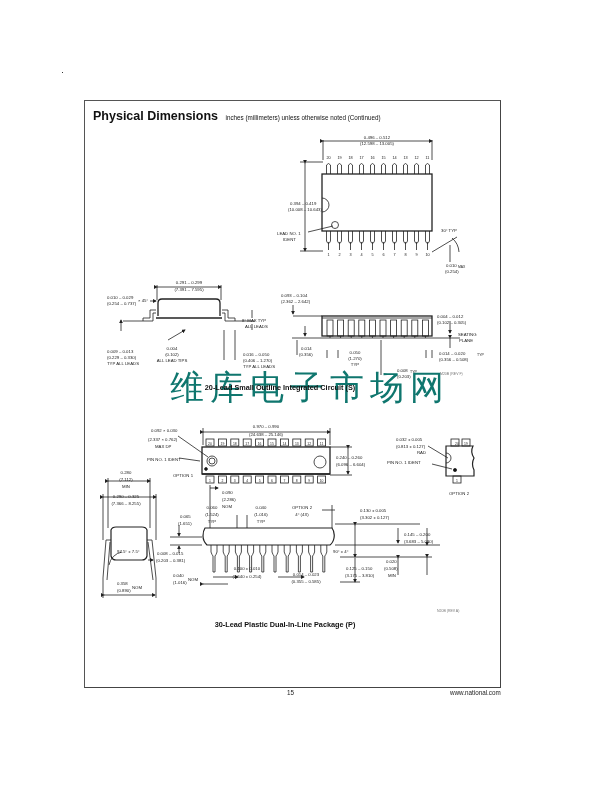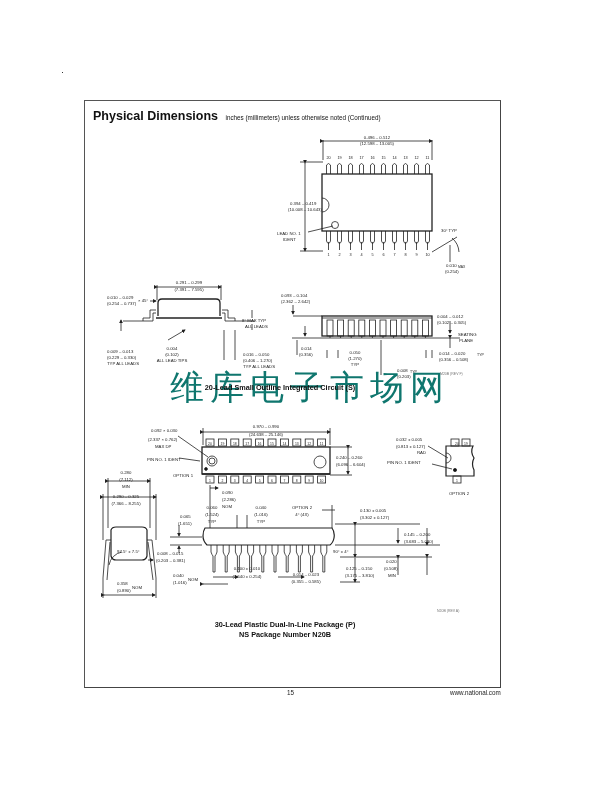--- a/index.html
+++ b/index.html
@@ -417,17 +417,16 @@
 
 <div class="ref" style="left:440px; top:372px;">M20B (REV F)</div>
 <div class="ref" style="left:437px; top:609px;">N20B (REV A)</div>
 
 <div class="cap" style="left:160px; top:383px; width:240px;">
   <div>20-Lead Small Outline Integrated Circuit (S)</div>
 </div>
 
 <div class="cap" style="left:170px; top:620px; width:230px;">
   <div>30-Lead Plastic Dual-In-Line Package (P)</div>
-  <div>NS Package Number N20B</div>
 </div>
 
 <div class="foot" style="left:287px;">15</div>
 <div class="foot" style="left:450px;">www.national.com</div>
 
 </body></html>

